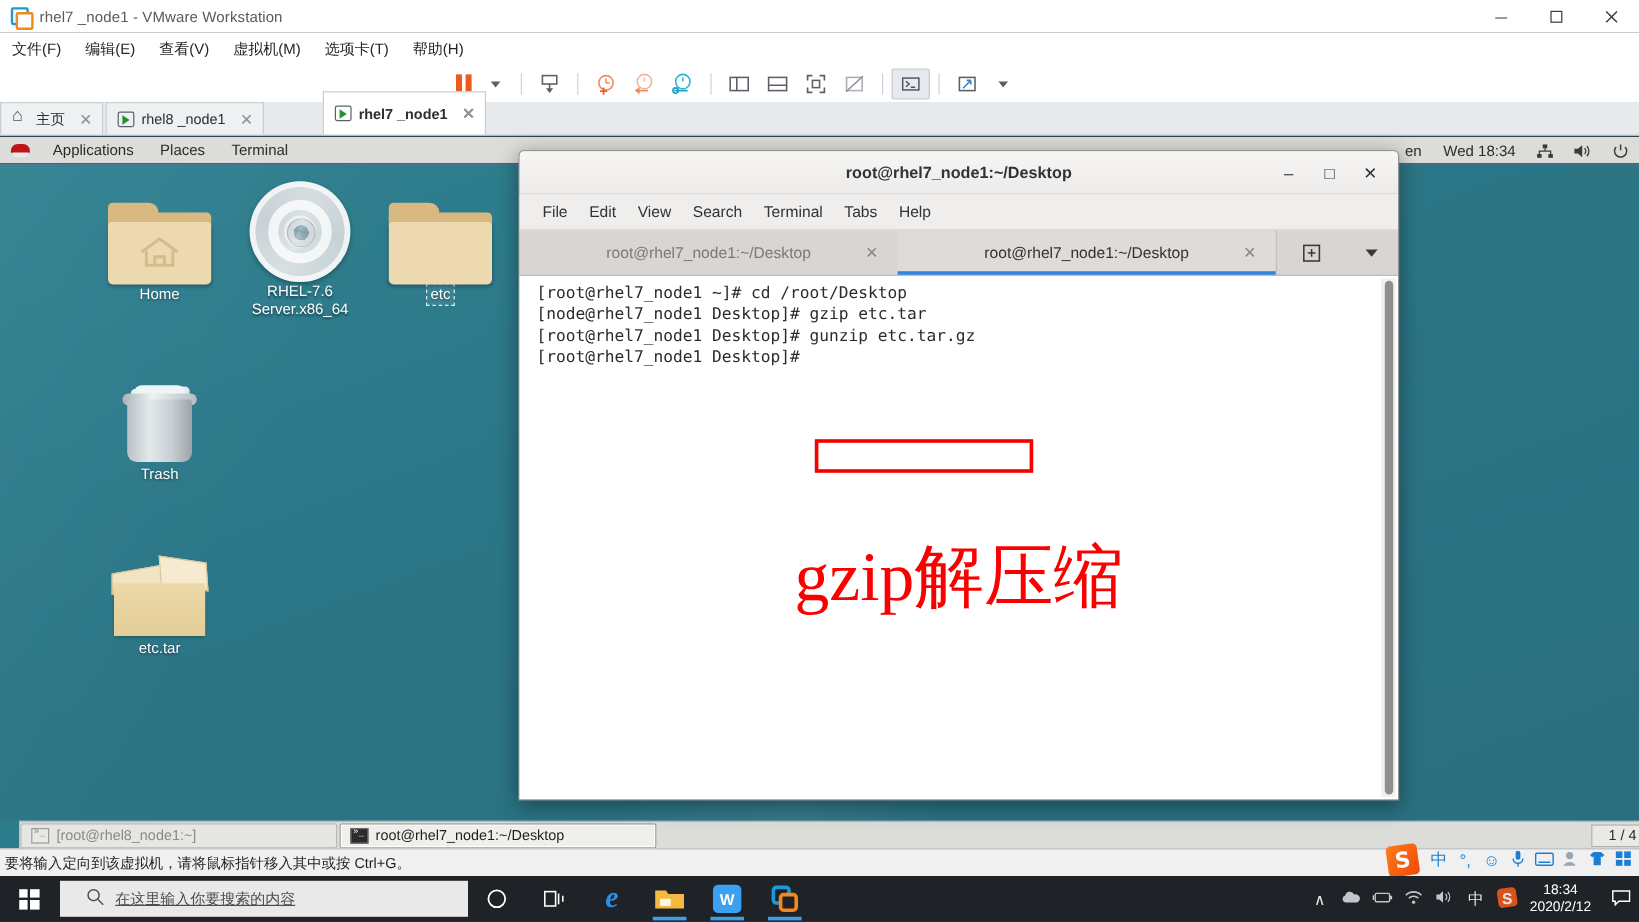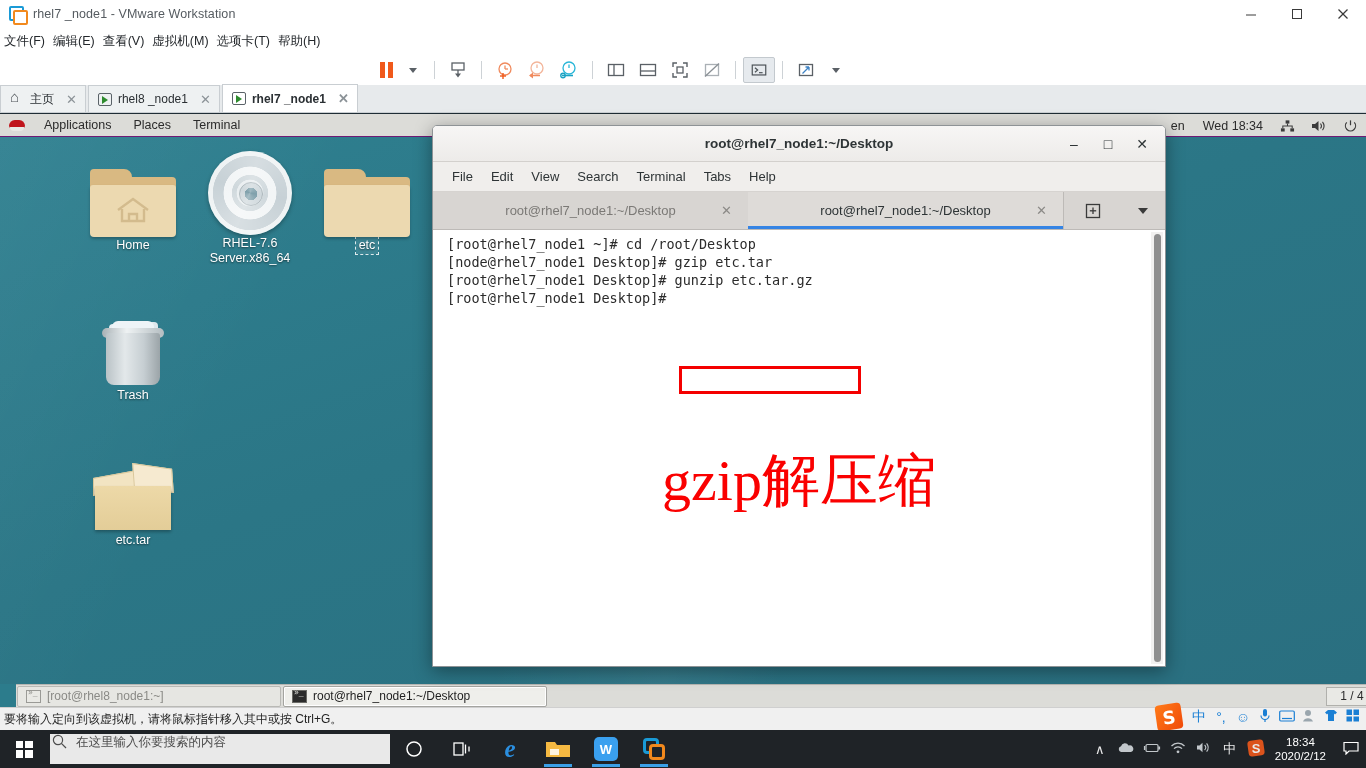--- a/index.html
+++ b/index.html
@@ -37,21 +37,21 @@
     width: 46px; height: 27px; display: flex; align-items: center; justify-content: center;
     color: #3a3a3a; font-size: 13px;
   }
   .vmw-winbtn svg { display: block; }
 
   .vmw-menubar {
     position: absolute; left: 0; top: 27px; width: 1366px; height: 28px;
     background: #ffffff; display: flex; align-items: center;
     font-size: 12.5px; color: #23272b;
   }
-  .vmw-menu-item { padding: 0 4px; white-space: nowrap; }
+  .vmw-menu-item { padding: 0 10px; white-space: nowrap; }
 
   .vmw-toolbar {
     position: absolute; left: 0; top: 55px; width: 1366px; height: 30px;
     background: #ffffff; display: flex; align-items: center; padding-left: 374px;
   }
   .tb-item { display: flex; align-items: center; justify-content: center; height: 26px; padding: 0 6px; }
   .tb-sep { width: 1px; height: 18px; background: #cdd2d6; margin: 0 7px; }
   .tb-caret { width: 0; height: 0; border-left: 4px solid transparent; border-right: 4px solid transparent;
               border-top: 5px solid #5a6066; margin: 0 4px; }
   .tb-pause { display: flex; gap: 3px; }
@@ -61,21 +61,21 @@
   .vmw-tabbar {
     position: absolute; left: 0; top: 85px; width: 1366px; height: 28px;
     background: #e7eaec; border-bottom: 1px solid #c9ced2; display: flex; align-items: flex-end;
   }
   .vmw-tab {
     height: 27px; display: flex; align-items: center; gap: 6px;
     padding: 0 8px 0 9px; font-size: 12px; color: #2a2f33;
     background: #eef1f2; border: 1px solid #c9ced2; border-bottom: none;
     margin-right: 2px; position: relative;
   }
-  .vmw-tab.active { background: #ffffff; font-weight: bold; height: 28px; }
+  .vmw-tab.active { background: #ffffff; font-weight: bold; height: 36px; margin-left: 47px; }
   .vmw-tab .tab-x { color: #8b9297; font-size: 13px; margin-left: 6px; }
   .tabicon { width: 14px; height: 13px; position: relative; flex: 0 0 auto; }
   .tabicon.home::after {
     content: "⌂"; position: absolute; left: 0; top: -5px; font-size: 15px; color: #4c5257;
   }
   .tabicon.vm {
     border: 1.6px solid #5a6268; border-radius: 2px;
   }
   .tabicon.vm::after {
     content: ""; position: absolute; left: 3px; top: 2px;
@@ -309,22 +309,22 @@
 
   
   .wintaskbar {
     position: absolute; left: 0; bottom: 0; width: 1366px; height: 38px;
     background: #1f2327; display: flex; align-items: center;
   }
   .start-btn { width: 48px; height: 38px; display: flex; align-items: center; justify-content: center; }
   .win-flag { width: 17px; height: 17px; display: grid; grid-template-columns: 1fr 1fr; grid-template-rows: 1fr 1fr; gap: 2px; }
   .win-flag i { background: #ffffff; display: block; }
   .search-box {
-    width: 340px; height: 30px; background: #e9e9e9; display: flex; align-items: flex-start;
-    gap: 9px; padding: 0 2px; font-size: 12.5px; color: #4d4d4d; margin-left: 2px;
+    width: 340px; height: 30px; background: #e9e9e9; display: flex; align-items: center;
+    gap: 9px; padding: 0 22px; font-size: 12.5px; color: #4d4d4d; margin-left: 2px; text-decoration: underline;
   }
   .tb-icon { width: 48px; height: 38px; display: flex; align-items: center; justify-content: center; position: relative; }
   .tb-icon.running::after {
     content: ""; position: absolute; bottom: 1px; left: 10px; right: 10px; height: 3px; background: #3aa0e8;
   }
   .tray {
     position: absolute; right: 0; bottom: 0; height: 38px; display: flex; align-items: center; color: #fff;
   }
   .tray .ic { width: 26px; text-align: center; font-size: 13px; opacity: .9; }
   .tray .clock {

